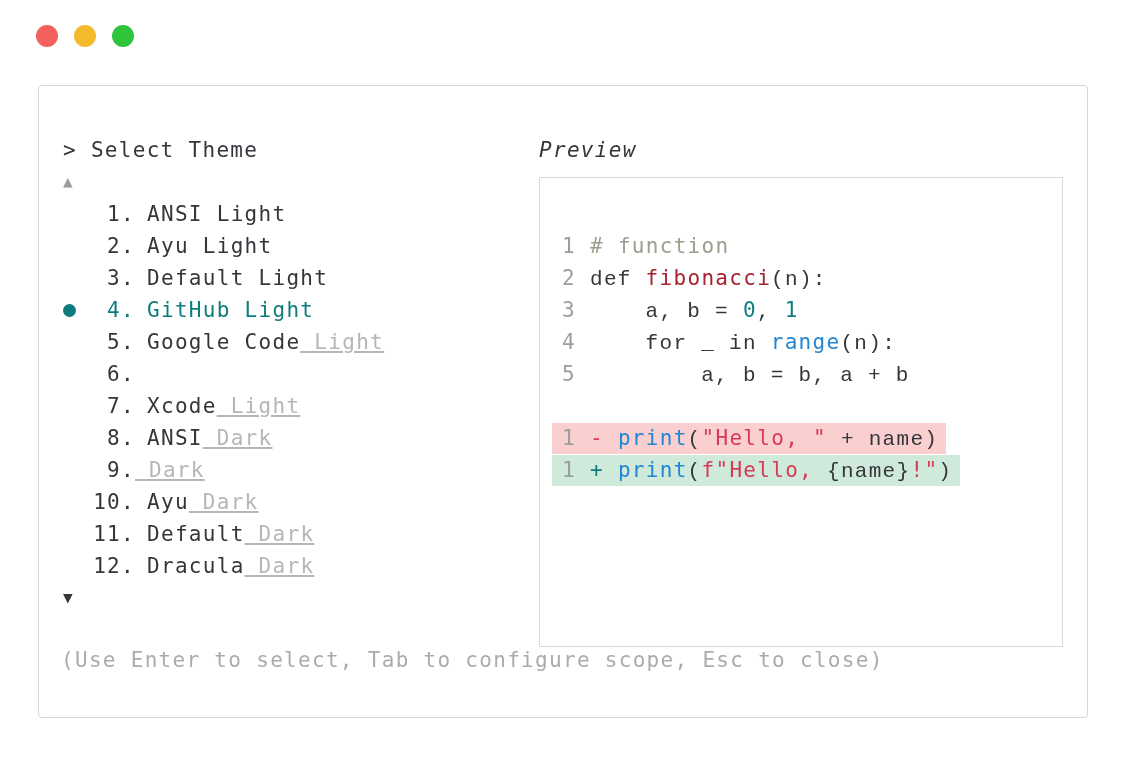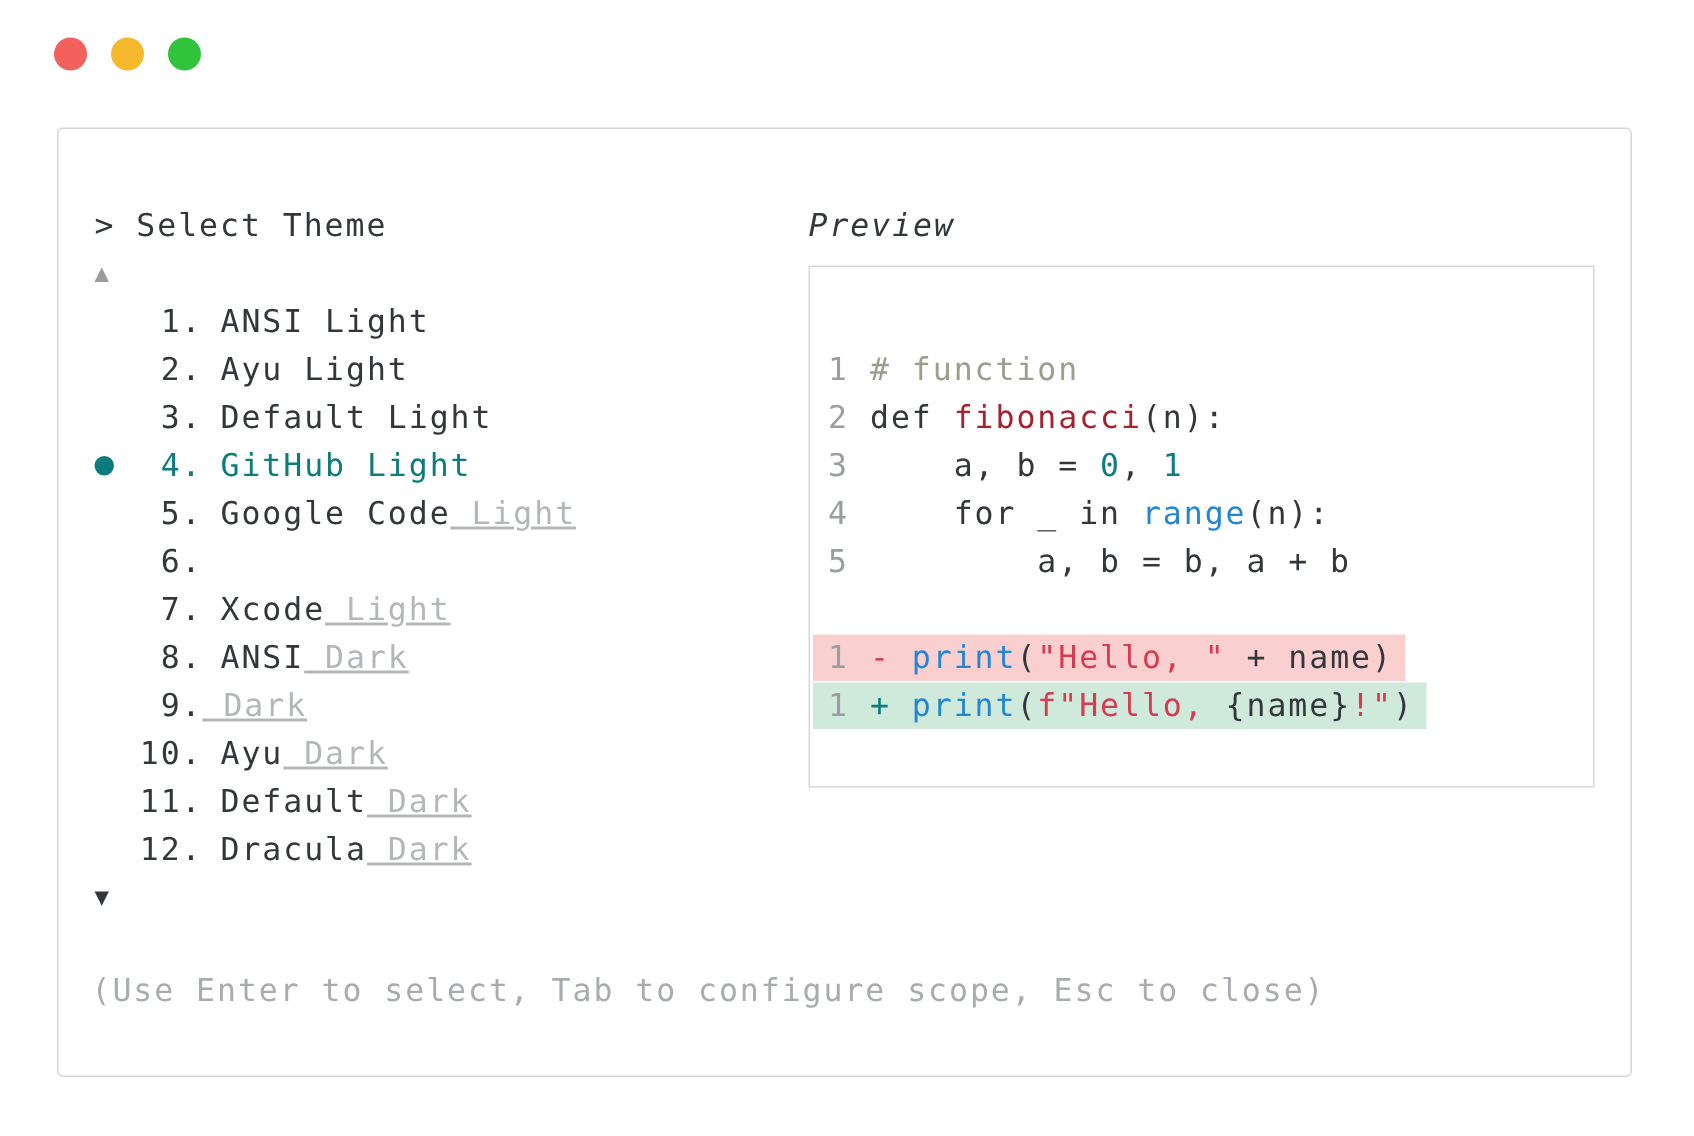--- a/index.html
+++ b/index.html
@@ -34,34 +34,34 @@
   .li-num{width:52px;text-align:right;}
   .li-name{margin-left:12px;}
   .li-dim{color:var(--text-dim);text-decoration:underline;}
   .list-item.selected .li-num,.list-item.selected .li-name{color:var(--accent-teal);}
 
   .help-row{position:absolute;left:22px;top:558px;height:32px;line-height:32px;
             color:#a9acaf;white-space:pre;}
 
   .right-pane{position:absolute;left:500px;top:0;width:526px;}
   .preview-label{margin-top:48px;height:32px;line-height:32px;font-style:italic;}
-  .preview-box{margin-top:11px;width:524px;height:348px;border:1.5px solid #d8d8d8;
-               background:#fff;padding:52px 0 0 12px;overflow:hidden;}
+  .preview-box{margin-top:11px;width:524px;height:470px;border:1.5px solid #d8d8d8;
+               background:#fff;padding:52px 0 0 22px;overflow:hidden;}
   .code-line{height:32px;line-height:32px;white-space:pre;}
   .cl-num{display:inline-block;width:14px;color:var(--line-number);}
   .cl-gap{display:inline-block;width:14px;}
   .blank-line{height:32px;}
   .diff-line{height:32px;line-height:32px;white-space:pre;}
   .diff-chip{display:inline-block;height:31px;line-height:31px;padding:0 8px 0 10px;margin-left:-10px;}
   .diff-chip.removed{background:var(--diff-removed-bg);}
   .diff-chip.added{background:var(--diff-added-bg);}
   .diff-chip.removed .sign{color:var(--syntax-string);}
   .diff-chip.added .sign{color:var(--accent-teal);}
 
-  .tk-plain{color:var(--text-primary);}
+  .tk-plain{color:var(--text-primary);font-family:Liberation Mono, monospace;}
   .tk-comment{color:var(--syntax-comment);}
   .tk-func{color:var(--syntax-function);}
   .tk-number{color:var(--syntax-number);}
   .tk-builtin{color:var(--syntax-builtin);}
   .tk-string{color:var(--syntax-string);}
 </style>
 </head>
 <body>
 
 <div class="traffic-lights">

